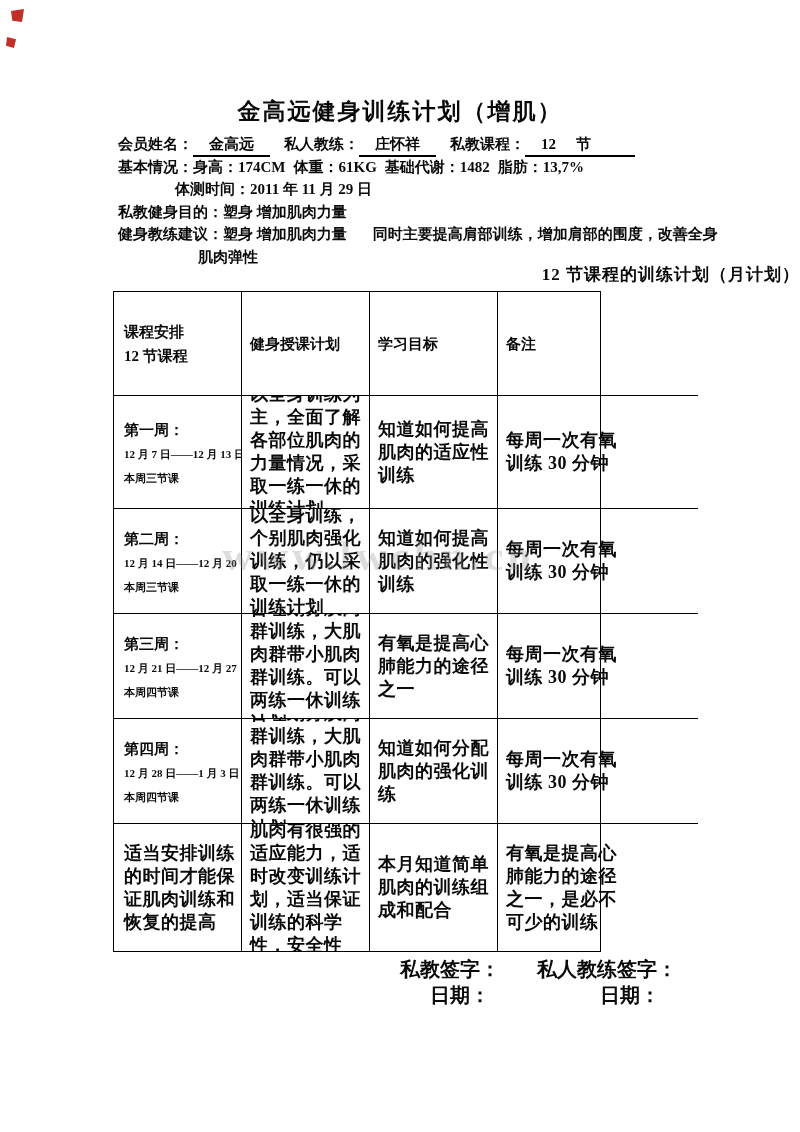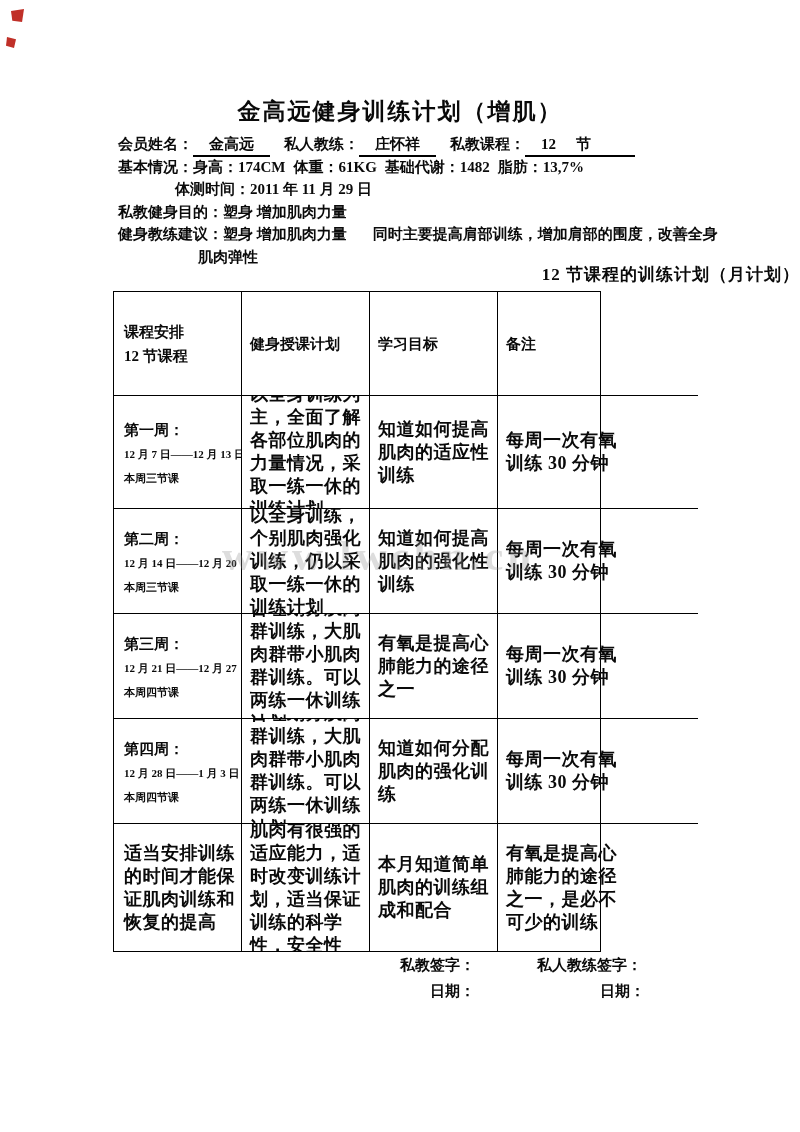--- a/index.html
+++ b/index.html
@@ -47,21 +47,21 @@
   .cell .week { font-size:15px; line-height:20px; margin-bottom:7px; }
   .cell .dates { font-size:11px; line-height:14px; margin-bottom:10px; white-space:nowrap; }
   .cell .sessions { font-size:11px; line-height:14px; }
   .cell.c1 { padding-left:10px; }
 
   .watermark { position:absolute; left:222px; top:531px; z-index:5;
                font-size:43px; letter-spacing:4px; font-weight:bold;
                color:rgba(150,150,150,0.32); pointer-events:none;
                font-family:"Liberation Serif","DejaVu Serif",serif; }
 
-  .footer { position:absolute; left:0; top:952px; width:796px; height:60px; font-size:15px; }
+  .footer { position:absolute; left:0; top:952px; width:796px; height:60px; font-size:20px; }
   .footer span { position:absolute; white-space:nowrap; }
   .f-sign1 { left:400px; top:4px; }
   .f-sign2 { left:537px; top:4px; }
   .f-date1 { left:430px; top:30px; }
   .f-date2 { left:600px; top:30px; }
 </style>
 </head>
 <body>
 
 <div class="page">

